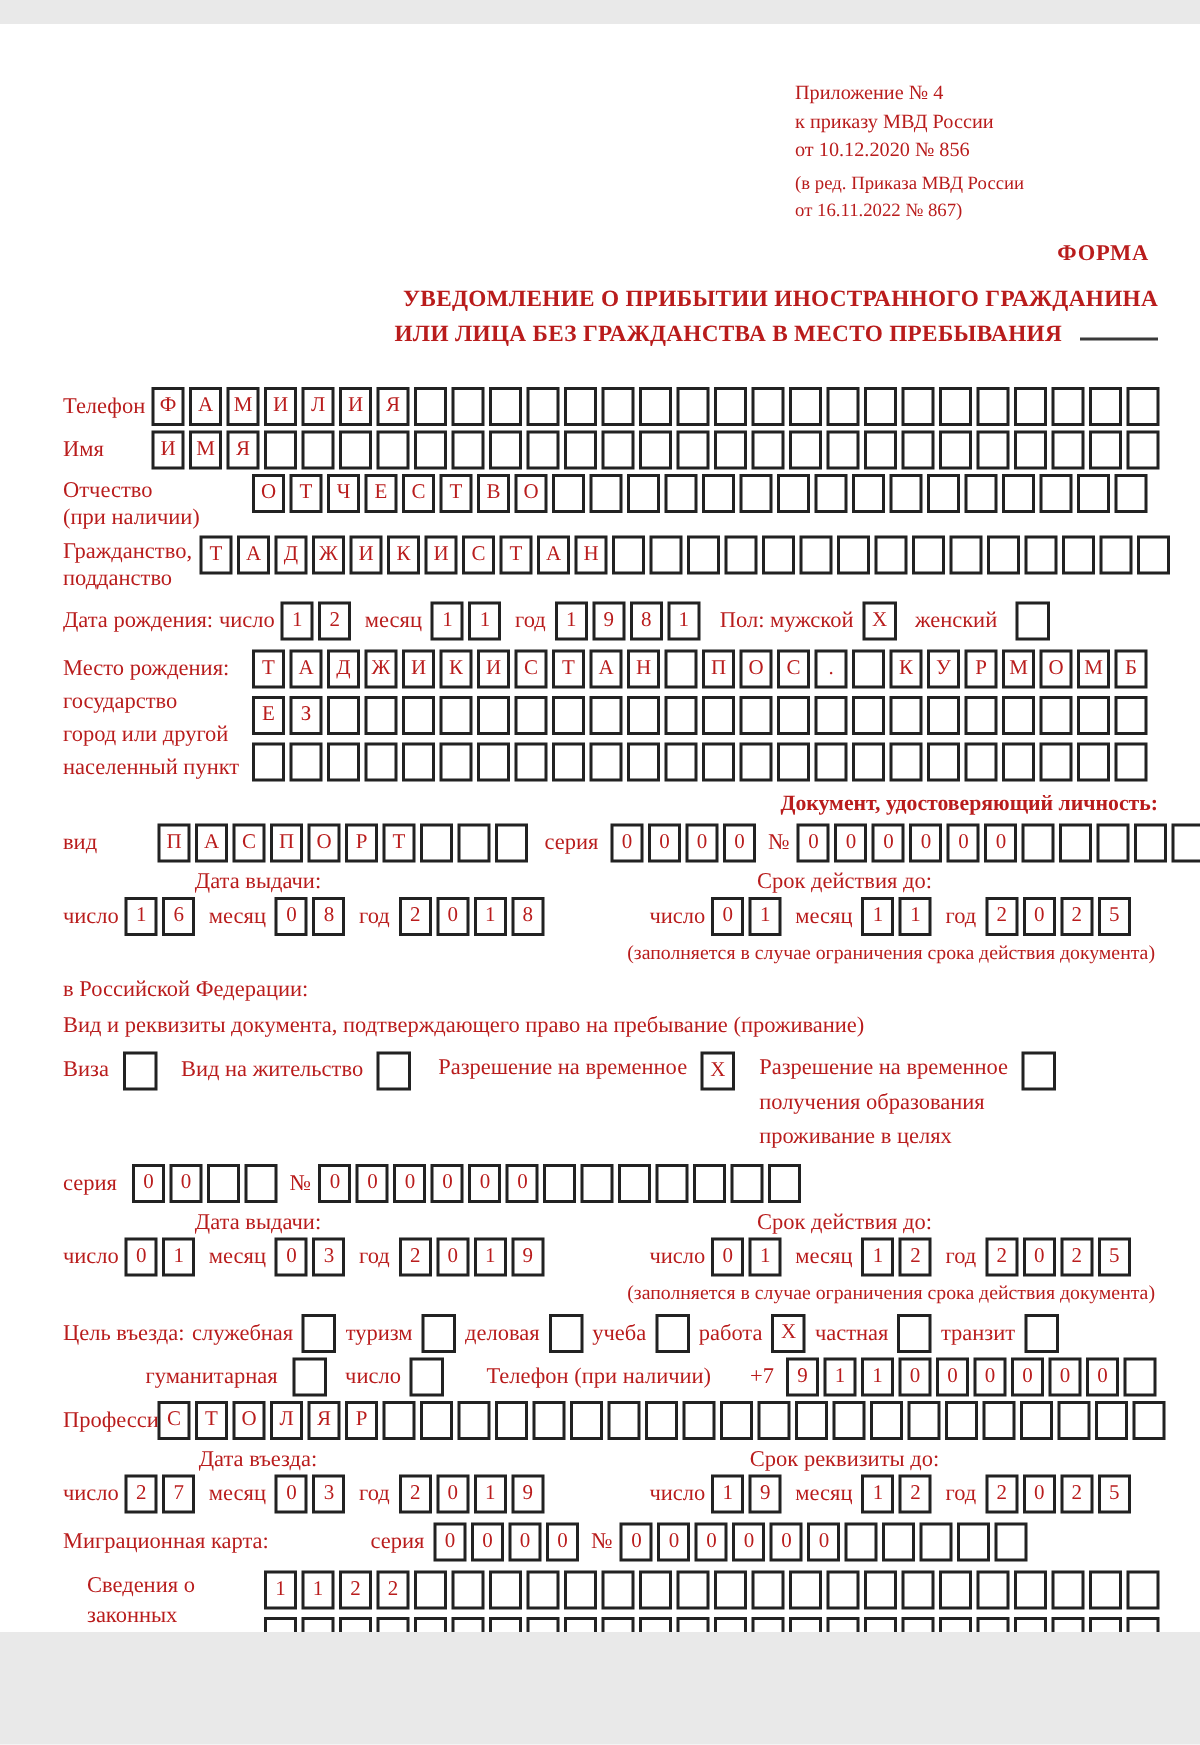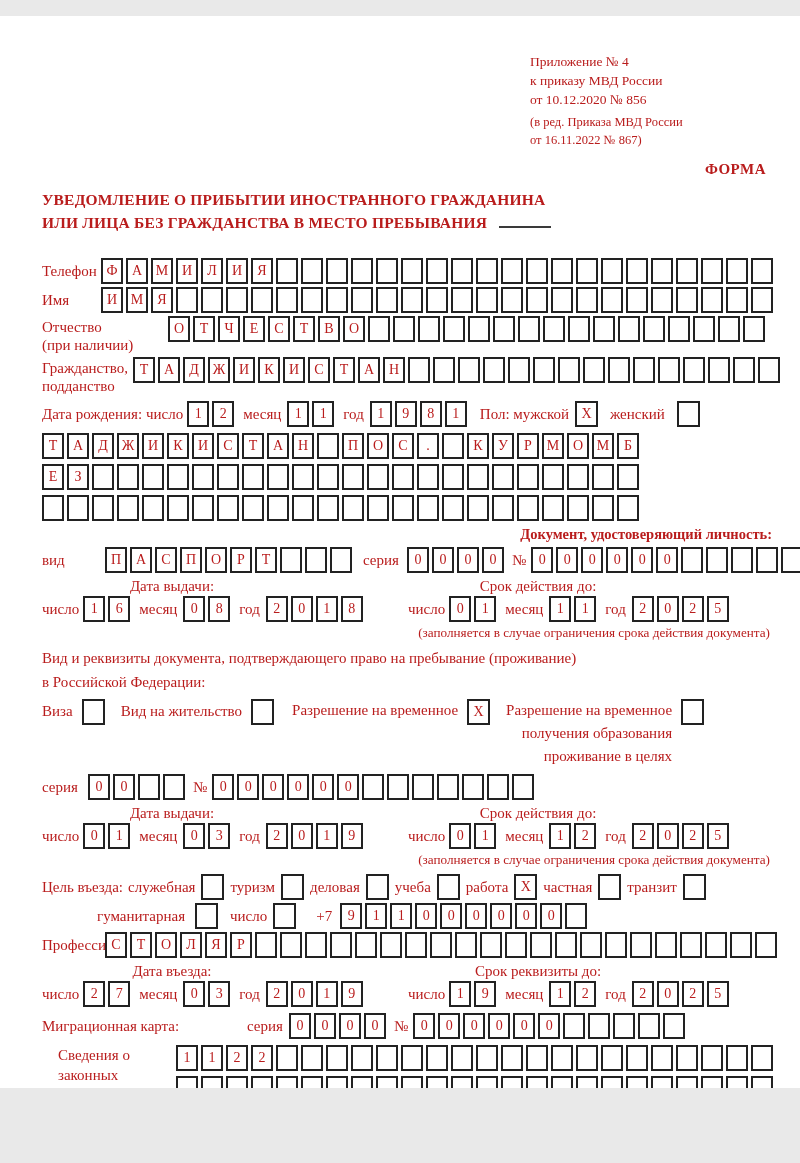--- a/index.html
+++ b/index.html
@@ -3,46 +3,46 @@
 <meta charset="utf-8">
 <style>
   html,body{margin:0;padding:0;background:#e9e9e9;}
   .page{position:relative;width:800px;height:1072px;background:#ffffff;color:#b91c1c;
         font-family:"Liberation Serif",serif;box-sizing:border-box;
         padding:36px 28px 0 42px;overflow:hidden;margin:16px auto;}
   .doc-ref{margin-left:488px;font-size:13.5px;line-height:19px;}
   .doc-ref .note-line{font-size:12.5px;line-height:18px;}
   .doc-ref .gap{height:4px;}
   .form-label{text-align:right;padding-right:6px;font-weight:bold;font-size:15px;margin-top:12px;letter-spacing:.5px;}
-  .title{text-align:left;font-weight:bold;font-size:15.5px;line-height:23px;margin-top:10px;letter-spacing:.2px;}
+  .title{text-align:right;font-weight:bold;font-size:15.5px;line-height:23px;margin-top:10px;letter-spacing:.2px;}
   .blank-line{display:inline-block;width:52px;border-bottom:2px solid #3a3a3a;margin-left:12px;vertical-align:baseline;}
   .section-heading{font-weight:bold;font-size:14.6px;margin-top:14px;text-align:center;letter-spacing:.1px;}
   .form-body{margin-top:24px;}
   .row{display:flex;align-items:flex-start;margin-top:3px;}
   .lbl{font-size:15px;line-height:26px;flex-shrink:0;}
   .lbl2{line-height:18px;padding-top:2px;}
   .cells{display:flex;flex-wrap:nowrap;}
   .cell{width:18px;height:22px;border:2px solid #222;margin-right:3px;text-align:center;
         font-size:14px;line-height:22px;flex-shrink:0;background:#fff;}
   .checkbox{display:inline-block;box-sizing:border-box;width:23px;height:26px;border:2px solid #222;
         text-align:center;font-size:14px;line-height:22px;flex-shrink:0;background:#fff;}
   .dlbl{font-size:15px;line-height:26px;margin:0 6px;flex-shrink:0;}
   .dlbl0{font-size:15px;line-height:26px;margin-right:4px;flex-shrink:0;}
   .doc-heading{font-weight:bold;font-size:14.5px;text-align:right;margin-top:3px;line-height:20px;}
-  .date-cols{display:flex;margin-top:4px;}
+  .date-cols{display:flex;margin-top:4px;gap:25px;}
   .half{width:330px;}
   .half.rgt{margin-left:36px;width:auto;}
   .date-head{font-size:15px;line-height:19px;text-align:center;width:260px;}
   .dline{display:flex;align-items:flex-start;}
   .restr-note{font-size:13.2px;line-height:17px;text-align:right;padding-right:2px;margin-top:2px;}
   .intro{font-size:15px;line-height:24px;margin-top:5px;}
   .opts{margin-top:5px;}
   .opt{display:flex;align-items:flex-start;}
   .olbl{font-size:15px;line-height:25px;margin-right:9px;text-align:right;}
-  .olbl.ctr{text-align:right;line-height:23px;}
+  .olbl.ctr{text-align:left;line-height:23px;}
   .rep-labels{width:134px;padding-left:16px;font-size:15px;line-height:20px;flex-shrink:0;box-sizing:border-box;}
   .rep-note{font-size:13.2px;line-height:17px;margin:7px 0 0 36px;}
   .mt6{margin-top:6px;}
 </style>
 </head>
 <body>
 
 <div class="page">
 
   <div class="doc-ref">
@@ -211,20 +211,26 @@
           <span class="cell">8</span>
           <span class="cell">1</span>
         </div>
       <span class="dlbl" style="margin-left:10px">Пол: мужской</span>
       <span class="checkbox">X</span>
       <span class="dlbl" style="margin-left:12px">женский</span>
       <span class="checkbox" style="margin-left:6px"></span>
     </div>
 
     <div class="row mt6">
+      <div class="lbl lbl2" style="width:126px;line-height:22px">
+        <div>Место рождения:</div>
+        <div>государство</div>
+        <div>город или другой</div>
+        <div>населенный пункт</div>
+      </div>
       <div>
         <div class="cells" style="margin-bottom:5px">
             <span class="cell">Т</span>
             <span class="cell">А</span>
             <span class="cell">Д</span>
             <span class="cell">Ж</span>
             <span class="cell">И</span>
             <span class="cell">К</span>
             <span class="cell">И</span>
             <span class="cell">С</span>
@@ -381,22 +387,22 @@
               <span class="cell">0</span>
               <span class="cell">2</span>
               <span class="cell">5</span>
             </div>
         </div>
       </div>
     </div>
     <div class="restr-note">(заполняется в случае ограничения срока действия документа)</div>
 
     <div class="intro">
+      <div>в Российской Федерации:</div>
       <div>Вид и реквизиты документа, подтверждающего право на пребывание (проживание)</div>
-      <div>в Российской Федерации:</div>
     </div>
 
     <div class="row opts">
       <div class="opt">
         <span class="olbl">Виза</span>
         <span class="checkbox"></span>
       </div>
       <div class="opt" style="margin-left:16px">
         <span class="olbl">Вид на жительство</span>
         <span class="checkbox"></span>
@@ -507,20 +513,21 @@
       <span class="checkbox"></span>
       <span class="dlbl">транзит</span>
       <span class="checkbox"></span>
     </div>
 
     <div class="row" style="margin-left:55px">
       <span class="dlbl0">гуманитарная</span>
       <span class="checkbox" style="margin-left:6px"></span>
       <span class="dlbl" style="margin-left:12px">число</span>
       <span class="checkbox"></span>
+      <span class="dlbl" style="margin-left:28px">Телефон (при наличии)</span>
       <span class="dlbl" style="margin-left:20px;margin-right:8px">+7</span>
       <div class="cells">
           <span class="cell">9</span>
           <span class="cell">1</span>
           <span class="cell">1</span>
           <span class="cell">0</span>
           <span class="cell">0</span>
           <span class="cell">0</span>
           <span class="cell">0</span>
           <span class="cell">0</span>

